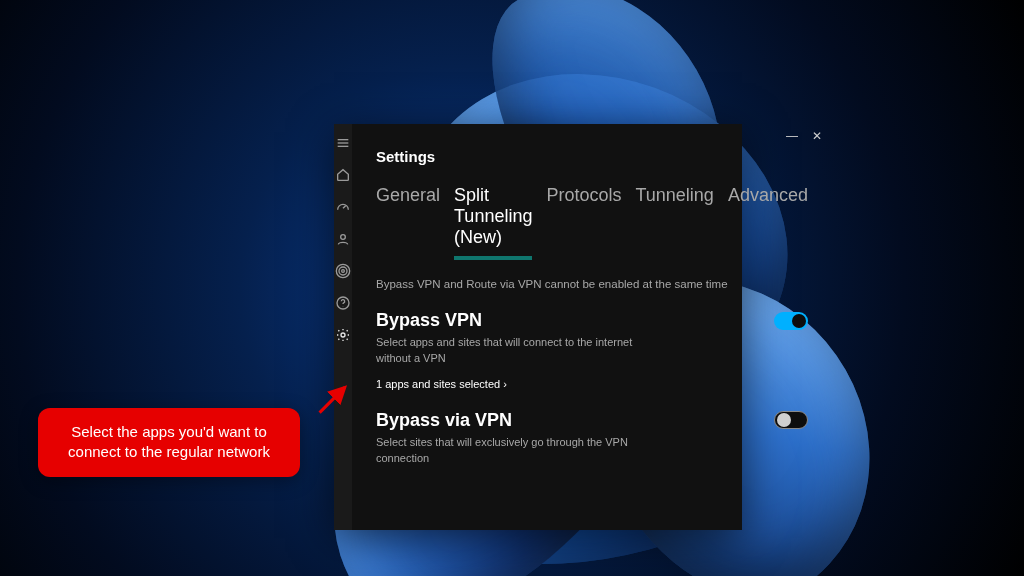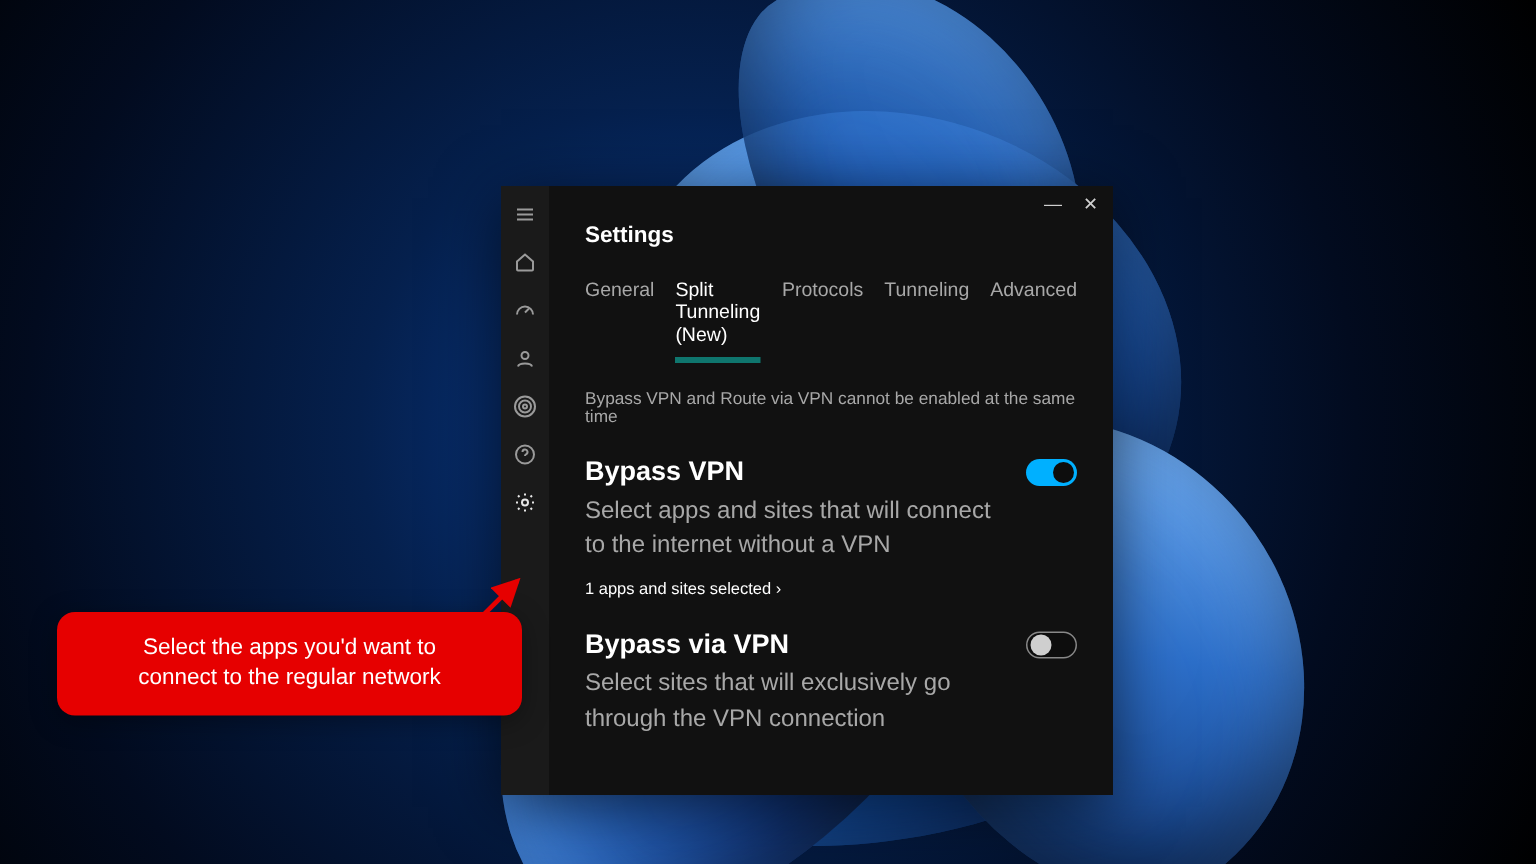--- a/index.html
+++ b/index.html
@@ -68,21 +68,21 @@
     margin-top: 6px;
     margin-bottom: 20px;
   }
   .tabs {
     display: flex;
     gap: 14px;
     border-bottom: 0px solid transparent;
     margin-bottom: 18px;
   }
   .tab {
-    font-size: 13px;
+    font-size: 18px;
     color: #a8a8a8;
     padding-bottom: 8px;
     cursor: pointer;
     border-bottom: 2px solid transparent;
   }
   .tab.active {
     color: #ffffff;
     border-bottom: 4px solid #0f766e;
   }
   .notice {
@@ -90,42 +90,42 @@
     font-size: 11.5px;
     margin-bottom: 20px;
   }
   .section-head {
     display: flex;
     justify-content: space-between;
     align-items: center;
     margin-bottom: 4px;
   }
   .section-title { color: #fff; font-weight: 600; font-size: 18px; }
-  .section-desc { color: #a8a8a8; font-size: 16px; line-height: 1.45; max-width: 280px; margin-bottom: 10px; }
+  .section-desc { color: #a8a8a8; font-size: 11px; line-height: 1.45; max-width: 280px; margin-bottom: 10px; }
   .section-link { color: #ffffff; font-size: 11px; cursor: pointer; margin-bottom: 20px; display: inline-block;}
   
   .toggle {
     width: 34px; height: 18px; border-radius: 10px;
     position: relative; cursor: pointer;
     flex-shrink: 0;
   }
   .toggle .knob {
     position: absolute; top: 2px;
     width: 14px; height: 14px; border-radius: 50%;
   }
   .toggle.on  { background: #00b0ff; }
   .toggle.on  .knob { right: 2px; background: #0d0d0d; }
   .toggle.off { background: #0d0d0d; border: 1px solid #888; }
   .toggle.off .knob { left: 2px; top:1px; background: #cfcfcf; }
   
   
   .callout {
     position: absolute;
     left: 38px; top: 408px;
-    width: 310px;
+    width: 262px;
     background: #e60000;
     color: #ffffff;
     font-size: 15px;
     font-weight: 500;
     text-align: center;
     padding: 14px 30px;
     border-radius: 12px;
     line-height: 1.35;
     box-shadow: 0 4px 18px rgba(0,0,0,.35);
   }

